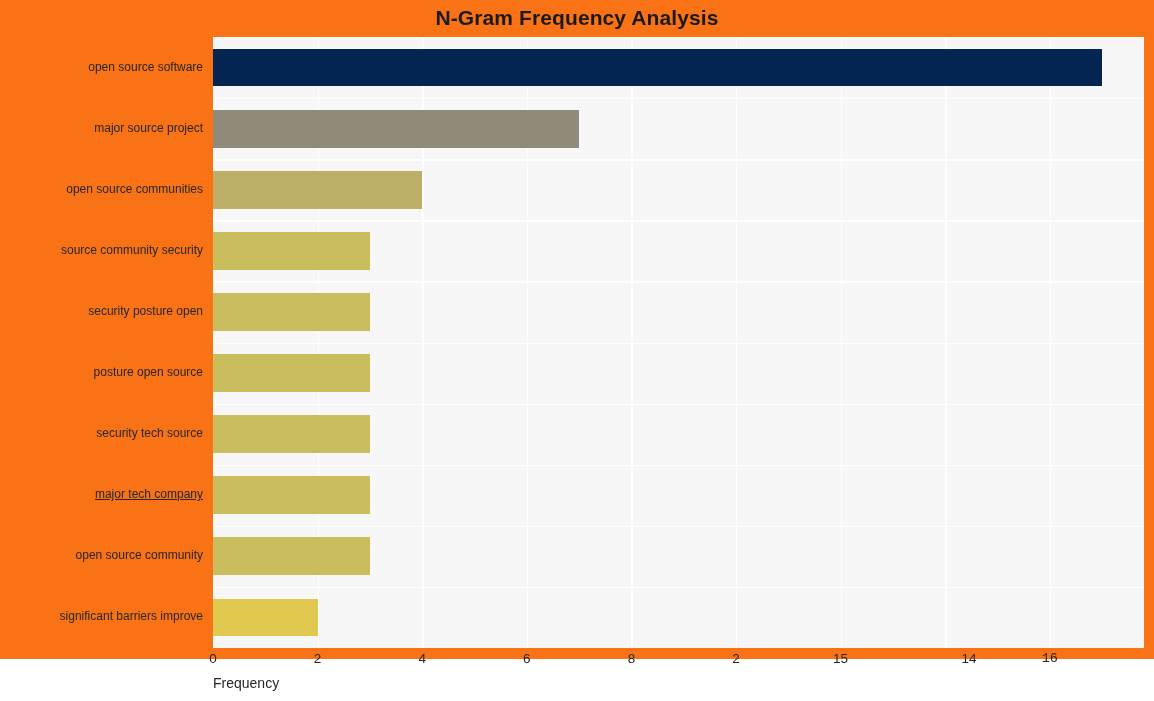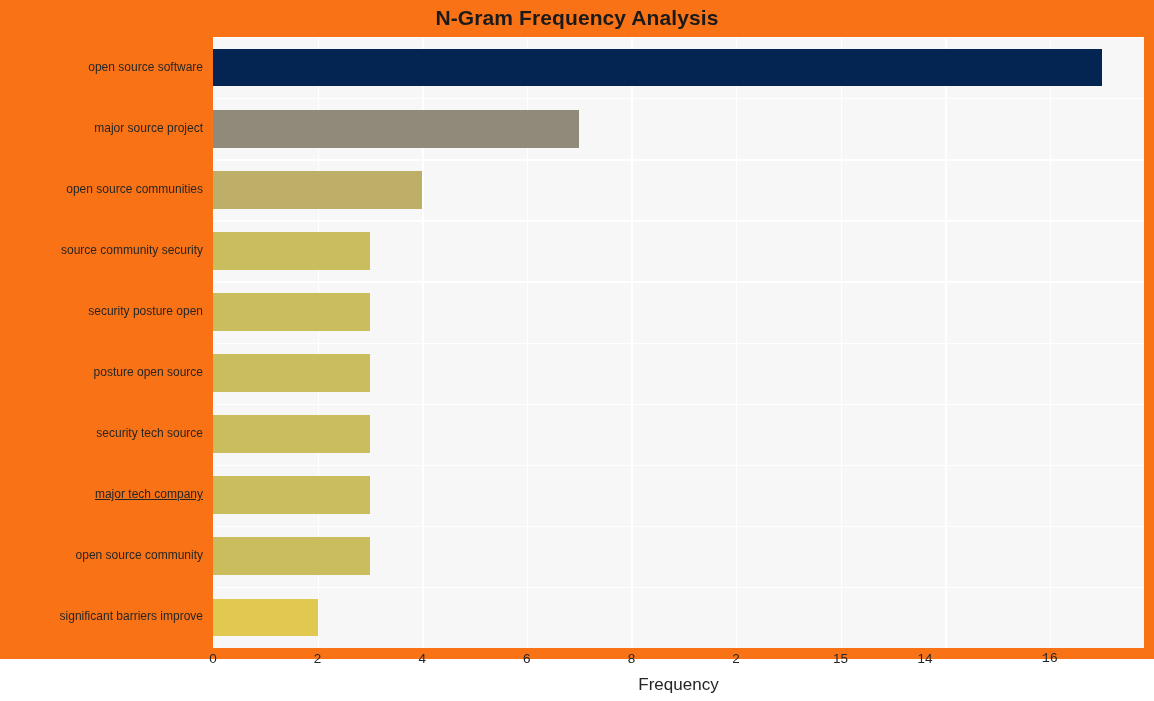--- a/index.html
+++ b/index.html
@@ -103,22 +103,22 @@
     transform: translateX(-50%);
     font-size: 13.5px;
     color: #262626;
     line-height: 1;
   }
   .xaxis-title {
     position: absolute;
     left: 213px;
     top: 675px;
     width: 931px;
-    text-align: center;
-    font-size: 17px;
+    text-align: left;
+    font-size: 14px;
     color: #262626;
   }
 </style>
 </head>
 <body>
 
 <div class="figure">
 
   <div class="chart-title">N-Gram Frequency Analysis</div>
 
@@ -174,19 +174,19 @@
   </div>
 
   <div class="xticks">
       <div class="xtick" style="left: 0px;">0</div>
       <div class="xtick" style="left: 104.607px;">2</div>
       <div class="xtick" style="left: 209.213px;">4</div>
       <div class="xtick" style="left: 313.82px;">6</div>
       <div class="xtick" style="left: 418.427px;">8</div>
       <div class="xtick" style="left: 523.034px;">2</div>
       <div class="xtick" style="left: 627.64px;">15</div>
-      <div class="xtick" style="left: 712px; text-align: center;">14</div>
+      <div class="xtick" style="left: 756px; text-align: center;">14</div>
       <div class="xtick" style="left: 836.854px; font-family: Liberation Mono, monospace;">16</div>
     </div>
 
   <div class="xaxis-title">Frequency</div>
 
 </div>
 
 </body></html>

